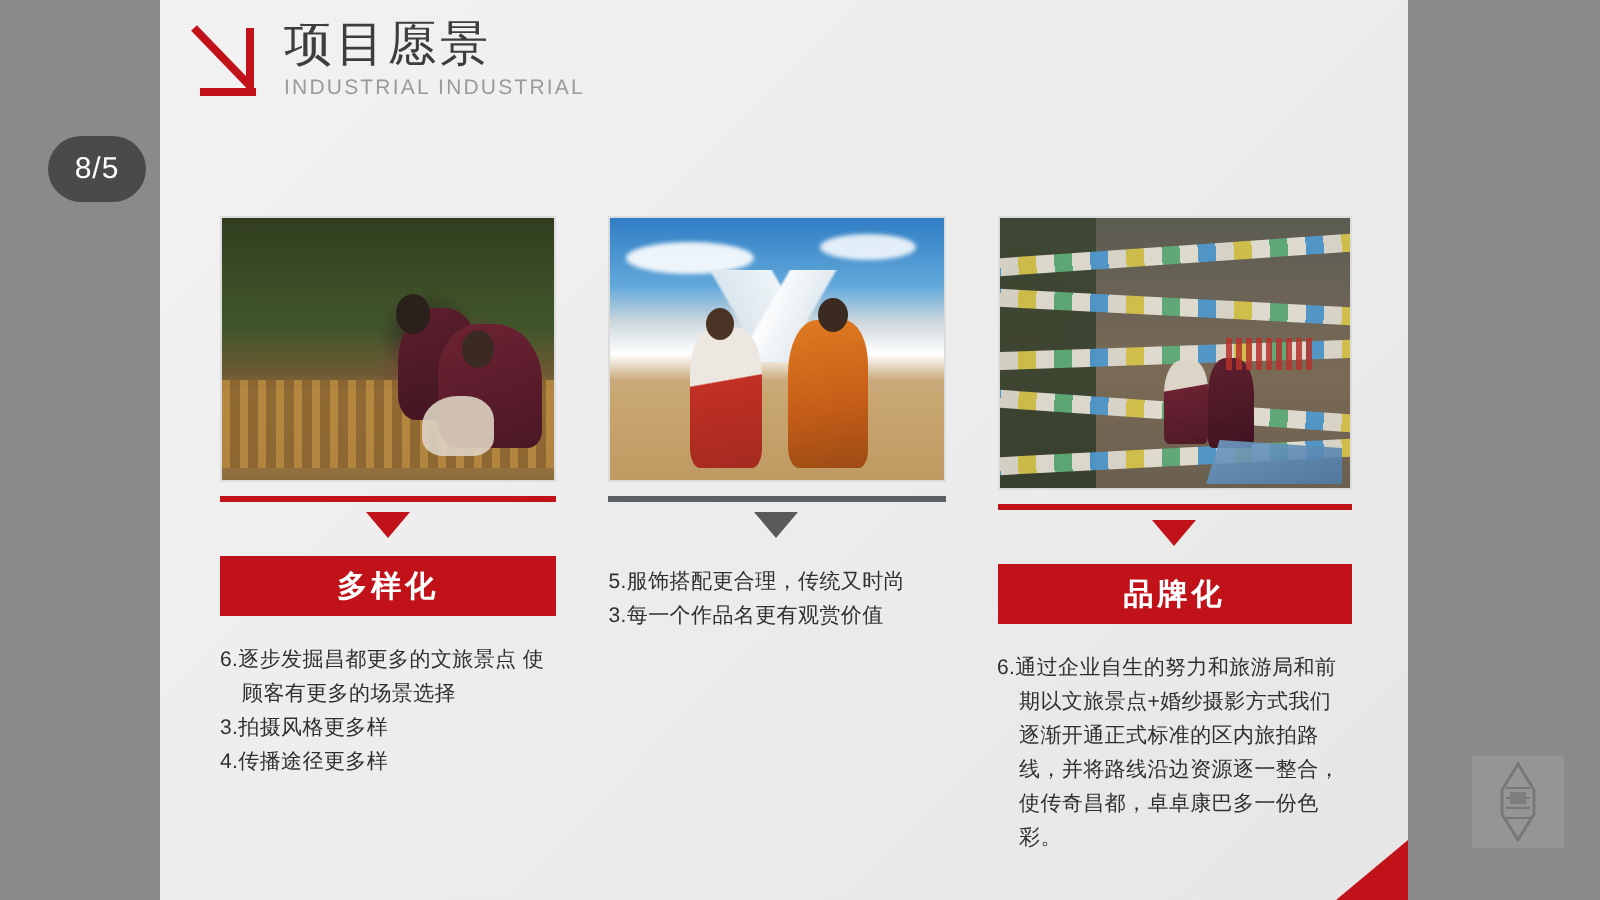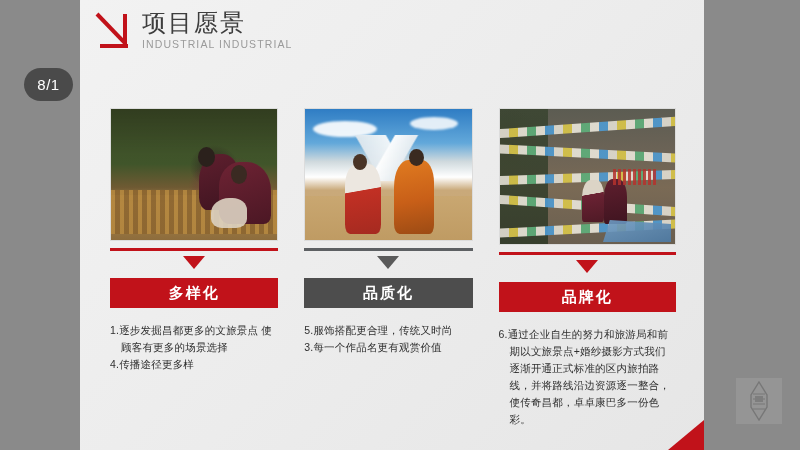--- a/index.html
+++ b/index.html
@@ -175,21 +175,21 @@
     background: rgba(255,255,255,.10);
     display: flex; align-items: center; justify-content: center;
   }
   .watermark svg { opacity: .55; }
 </style>
 </head>
 <body>
 
 <div class="viewer">
 
-  <div class="page-badge">8/1</div>
+  <div class="page-badge">8/5</div>
 
   <div class="slide">
 
     <div class="title-wrap">
       <div class="arrow-mark">
         <span class="diag"></span>
           <span class="vert"></span>
           <span class="horz"></span>
       </div>
       <div class="title-texts">
@@ -209,41 +209,41 @@
           <span class="white"></span>
             <span class="head"></span>
             <span class="head2"></span>
         </div>
         <div class="bar red"></div>
         <div class="tri-wrap">
           <div class="tri red"></div>
         </div>
         <div class="banner red">多样化</div>
         <div class="body-text">
-          <p class="hang">1.逐步发掘昌都更多的文旅景点 使顾客有更多的场景选择</p>
+          <p class="hang">6.逐步发掘昌都更多的文旅景点 使顾客有更多的场景选择</p>
+          <p>3.拍摄风格更多样</p>
           <p>4.传播途径更多样</p>
         </div>
       </div>
 
       <div class="col">
         <div class="photo p2">
           <span class="clouds"></span>
             <span class="clouds2"></span>
           <span class="peaks"></span>
             <span class="ground"></span>
           <span class="woman"></span>
             <span class="man"></span>
           <span class="h1"></span>
             <span class="h2"></span>
         </div>
         <div class="bar grey"></div>
         <div class="tri-wrap">
           <div class="tri grey"></div>
         </div>
-        <div class="banner grey">品质化</div>
         <div class="body-text">
           <p>5.服饰搭配更合理，传统又时尚</p>
           <p>3.每一个作品名更有观赏价值</p>
         </div>
       </div>
 
       <div class="col wide">
         <div class="photo p3">
           <span class="tree"></span>
           <span class="flagline f1"></span>

